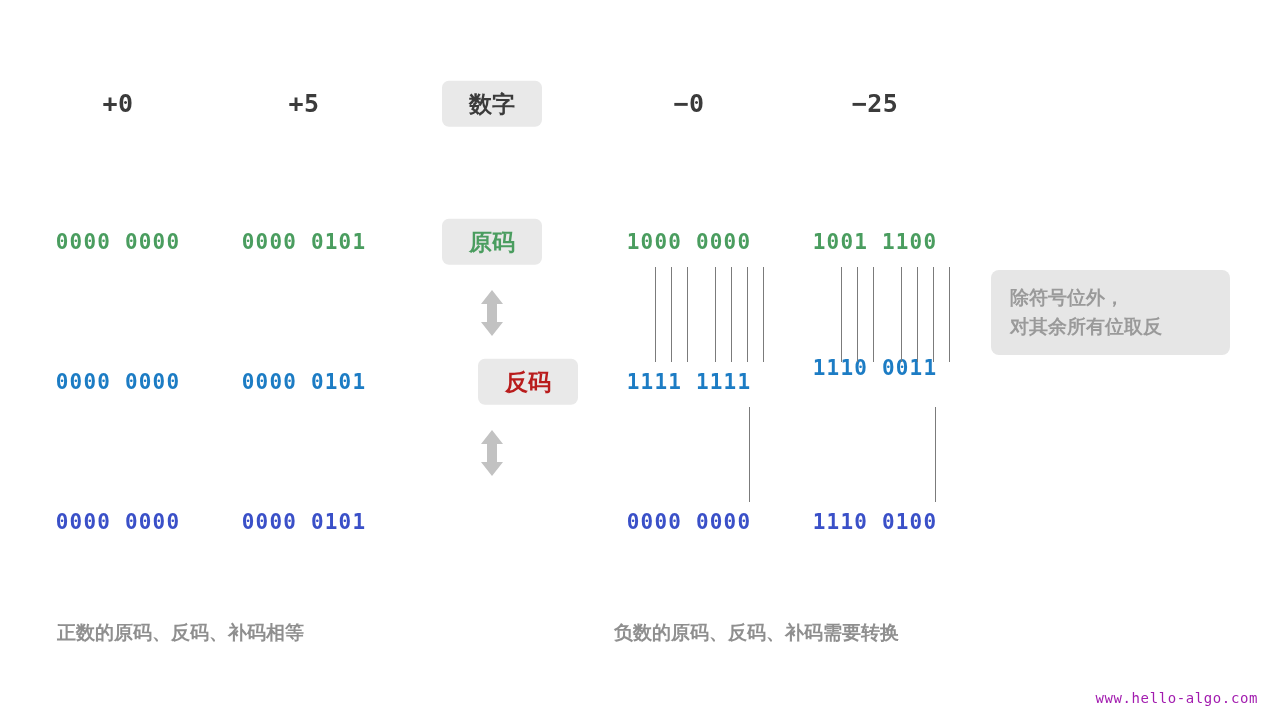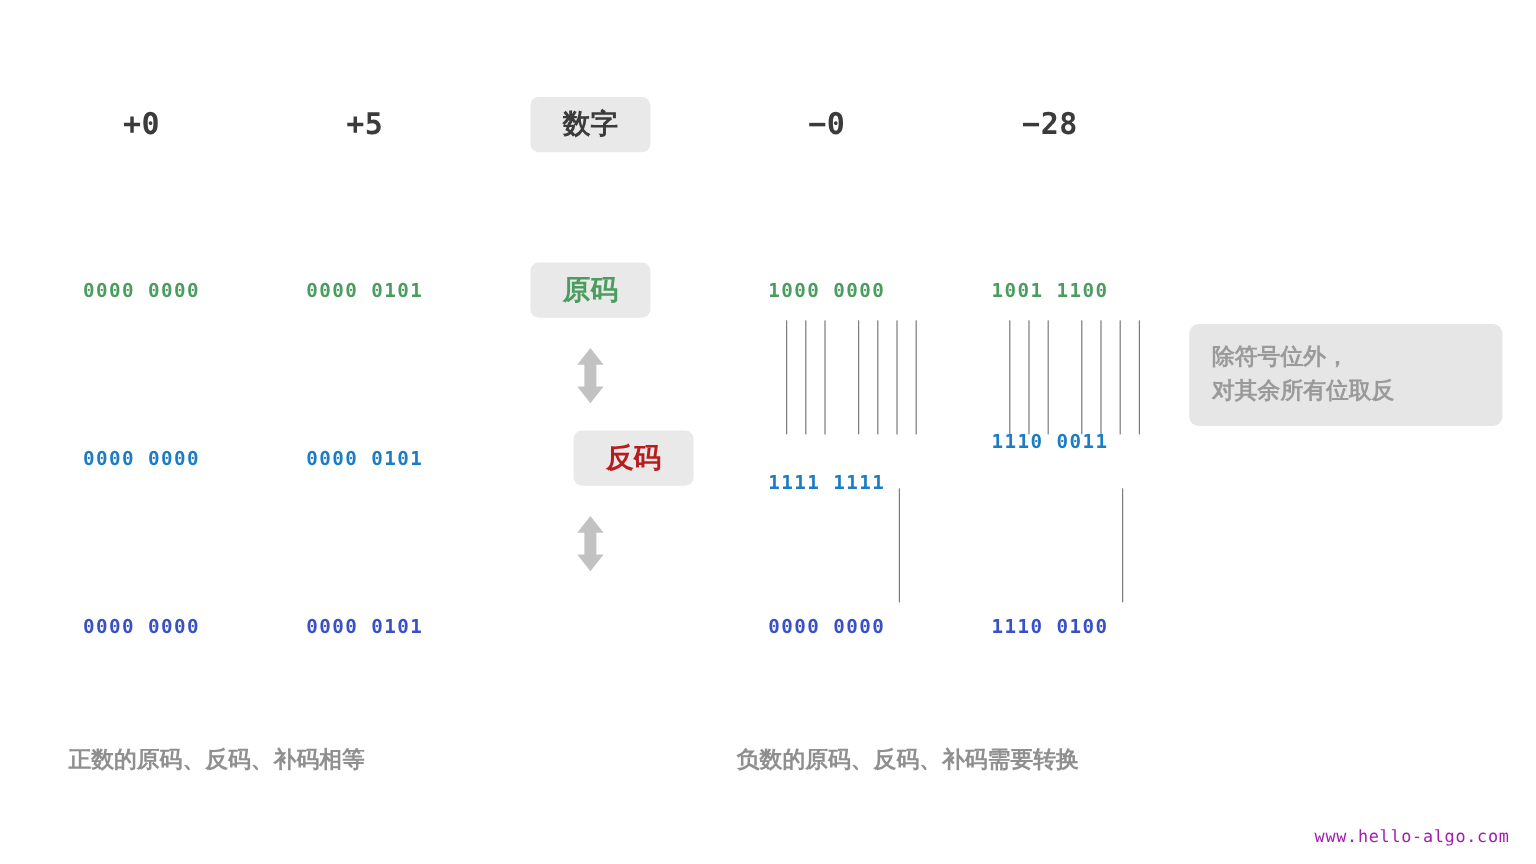--- a/index.html
+++ b/index.html
@@ -36,21 +36,21 @@
     font-family: "DejaVu Sans Mono", monospace;
     font-size: 25px;
     font-weight: bold;
     color: #3b3b3b;
     letter-spacing: 0.5px;
   }
 
   
   .bits {
     font-family: "DejaVu Sans Mono", monospace;
-    font-size: 16px;
+    font-size: 21px;
     font-weight: bold;
     letter-spacing: 1.2px;
   }
   .bits.c-green  { color: #4a9d5f; }
   .bits.c-blue   { color: #1c7cc4; }
   .bits.c-indigo { color: #3a50c8; }
 
   
   .badge {
     position: absolute;
@@ -125,39 +125,39 @@
 <div class="stage">
 
   <div class="cell num-head" style="left:118px; top:103px;">+0</div>
 
   <div class="cell num-head" style="left:304px; top:103px;">+5</div>
 
   <div class="badge c-dark" style="left:492px; top:104px;">数字</div>
 
   <div class="cell num-head" style="left:689px; top:103px;">−0</div>
 
-  <div class="cell num-head" style="left:875px; top:103px;">−28</div>
+  <div class="cell num-head" style="left:875px; top:103px;">−25</div>
 
   <div class="cell bits c-green" style="left:118px; top:242px;">0000 0000</div>
 
   <div class="cell bits c-green" style="left:304px; top:242px;">0000 0101</div>
 
   <div class="badge c-green" style="left:492px; top:242px;">原码</div>
 
   <div class="cell bits c-green" style="left:689px; top:242px;">1000 0000</div>
 
   <div class="cell bits c-green" style="left:875px; top:242px;">1001 1100</div>
 
   <div class="cell bits c-blue" style="left:118px; top:382px;">0000 0000</div>
 
   <div class="cell bits c-blue" style="left:304px; top:382px;">0000 0101</div>
 
   <div class="badge c-blue" style="left:492px; top:382px;">反码</div>
 
-  <div class="cell bits c-blue" style="left:689px; top:402px;">1111 1111</div>
+  <div class="cell bits c-blue" style="left:689px; top:382px;">1111 1111</div>
 
   <div class="cell bits c-blue" style="left:875px; top:368px;">1110 0011</div>
 
   <div class="cell bits c-indigo" style="left:118px; top:522px;">0000 0000</div>
 
   <div class="cell bits c-indigo" style="left:304px; top:522px;">0000 0101</div>
 
 
   <div class="cell bits c-indigo" style="left:689px; top:522px;">0000 0000</div>
 
@@ -187,21 +187,21 @@
       <path d="M15 1 L26 15 L20 15 L20 33 L26 33 L15 47 L4 33 L10 33 L10 15 L4 15 Z" fill="#c2c2c2"></path>
     </svg>
   </div>
 
   <div class="dbl-arrow" style="left:492px; top:453px;">
     <svg viewBox="0 0 30 48" width="30" height="48" aria-hidden="true">
       <path d="M15 1 L26 15 L20 15 L20 33 L26 33 L15 47 L4 33 L10 33 L10 15 L4 15 Z" fill="#c2c2c2"></path>
     </svg>
   </div>
 
-  <div class="note" style="left:991px; top:270px; width:261px;">除符号位外，
+  <div class="note" style="left:991px; top:270px; width:239px;">除符号位外，
 对其余所有位取反</div>
 
 
   <div class="caption" style="left:57px; top:620px;">正数的原码、反码、补码相等</div>
 
   <div class="caption" style="left:614px; top:620px;">负数的原码、反码、补码需要转换</div>
 
   <div class="watermark">www.hello-algo.com</div>
 
 </div>

